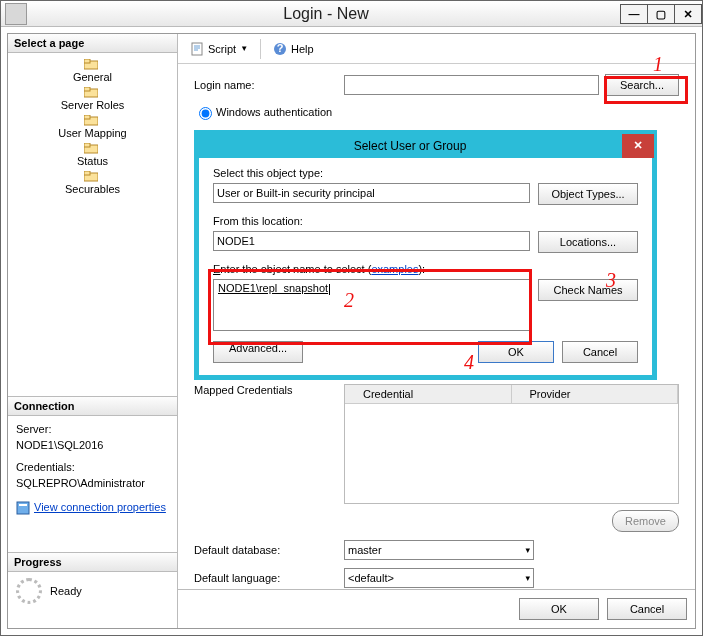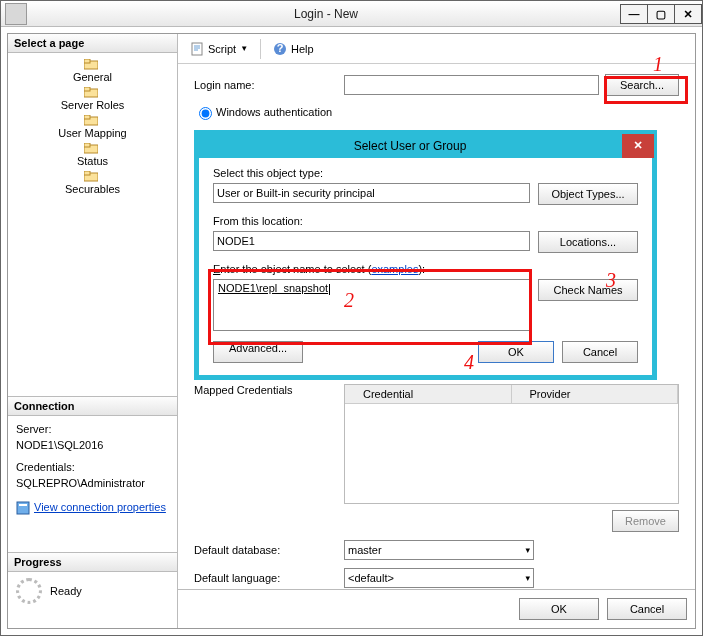--- a/index.html
+++ b/index.html
@@ -1,20 +1,20 @@
 <!DOCTYPE html>
 <html><head>
 <meta charset="utf-8">
 <style>
 * { box-sizing: border-box; font-family: "Segoe UI", Tahoma, sans-serif; font-size: 11px; }
 body { margin: 0; background: #fff; }
 .window { width: 703px; height: 636px; border: 1px solid #666; position: relative; background: #fff; }
 .titlebar { height: 26px; background: linear-gradient(#fff,#e8e8e8); border-bottom: 1px solid #bbb; display: flex; align-items: center; }
 .titlebar .appicon { width: 22px; height: 22px; margin: 0 4px; background:#d8d8d8; border:1px solid #999; }
-.titlebar .title { flex:1; text-align:center; font-size:12px; color:#222; }
+.titlebar .title { flex:1; text-align:center; font-size:16px; color:#222; }
 .titlebar .wbtns { display:flex; }
 .titlebar .wbtn { width:28px; height:20px; border:1px solid #555; margin-left:-1px; background:#f4f4f4; text-align:center; line-height:18px; font-weight:bold; cursor:default; }
 .outerpad { padding:6px; height:calc(100% - 26px); }
 .inner { border:1px solid #999; height:100%; display:flex; }
 .left { width:170px; border-right:1px solid #bbb; display:flex; flex-direction:column; }
 .sectionhead { background:linear-gradient(#fdfdfd,#e6e6e6); border-bottom:1px solid #bbb; padding:3px 6px; font-weight:bold; }
 .pagelist { padding:4px 0; }
 .pageitem { display:flex; align-items:center; padding:2px 6px; cursor:pointer;flex-direction:column; }
 .pageitem .ico { width:14px; height:12px; margin-right:4px; }
 .conninfo { padding:6px 8px; line-height:1.45; }
@@ -24,21 +24,21 @@
 .ring { width:26px;height:26px;border:3px dotted #bbb;border-radius:50%;margin-right:8px; }
 .right { flex:1; display:flex; flex-direction:column; position:relative; }
 .toolbar { height:30px; border-bottom:1px solid #ccc; display:flex; align-items:center; padding:0 8px; gap:4px; }
 .tbtn { display:flex; align-items:center; gap:4px; padding:2px 4px; cursor:pointer; }
 .tbline { width:1px; height:20px; background:#ccc; margin:0 4px;}
 .formarea { flex:1; padding:10px 16px; position:relative; overflow:hidden;}
 .frow { display:flex; align-items:center; margin-bottom:8px; }
 .flabel { width:150px; }
 .textbox { border:1px solid #888; height:20px; padding:0 3px; background:#fff; }
 .btn { border:1px solid #888; background:linear-gradient(#fff,#e6e6e6); height:22px; padding:0 12px; cursor:pointer; }
-.btn[disabled] { color:#888; }
+.btn[disabled] { color:#888;border-radius:10px; }
 .dropdown { border:1px solid #888; height:20px; background:#fff; display:flex; align-items:center; justify-content:space-between; padding:0 3px; }
 .dropdown .arrow{font-size:9px;}
 .mapcred { display:flex; align-items:flex-start; margin-top:6px; }
 .mapcred .lbl{width:150px;}
 .credtable{flex:1;border:1px solid #bbb;height:120px;}
 .credhead{display:flex;background:#eee;border-bottom:1px solid #ccc;}
 .credhead div{flex:1;padding:3px 18px;border-right:1px solid #ccc;}
 .bottombar { border-top:1px solid #bbb; padding:8px; display:flex; justify-content:flex-end; gap:8px; }
 .redbox { border:3px solid #e11; position:absolute; pointer-events:none; }
 .rednum { position:absolute; color:#e11; font-size:20px; font-family:serif; font-style:italic; pointer-events:none; }

